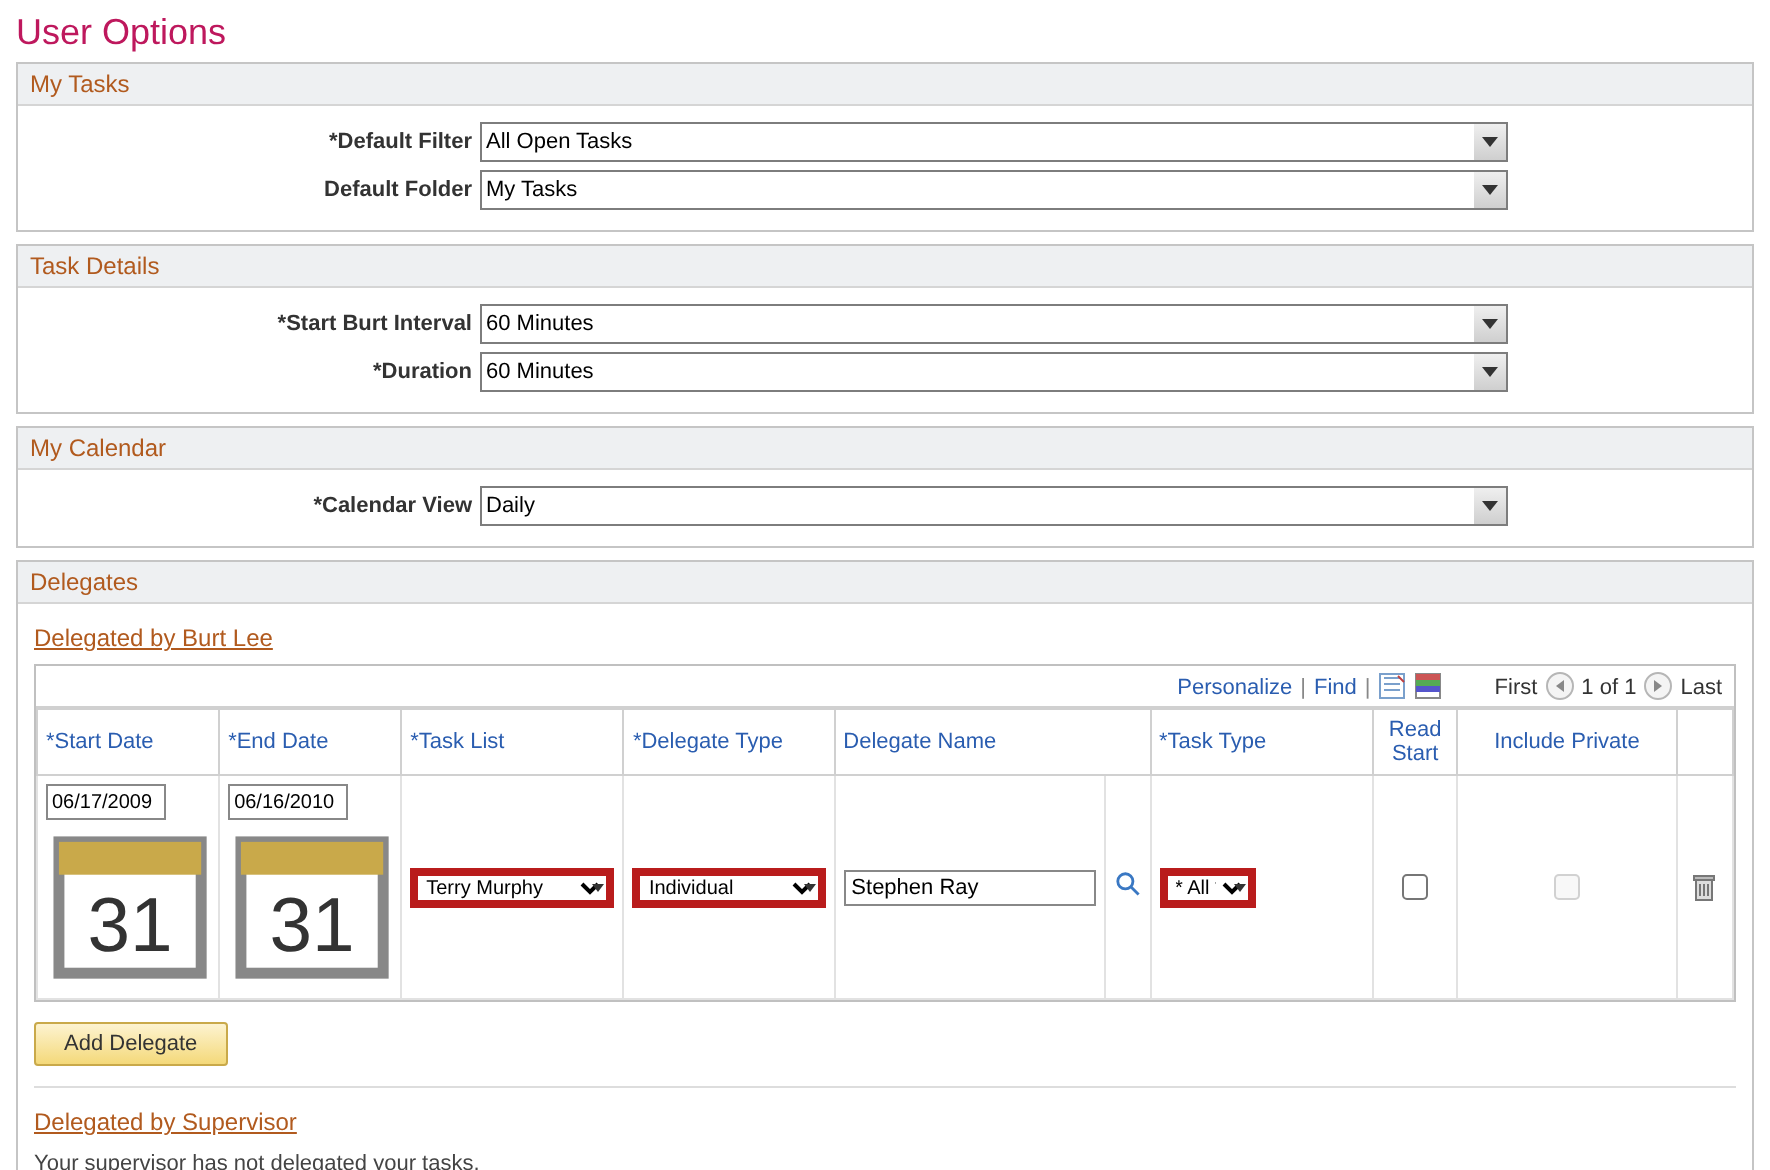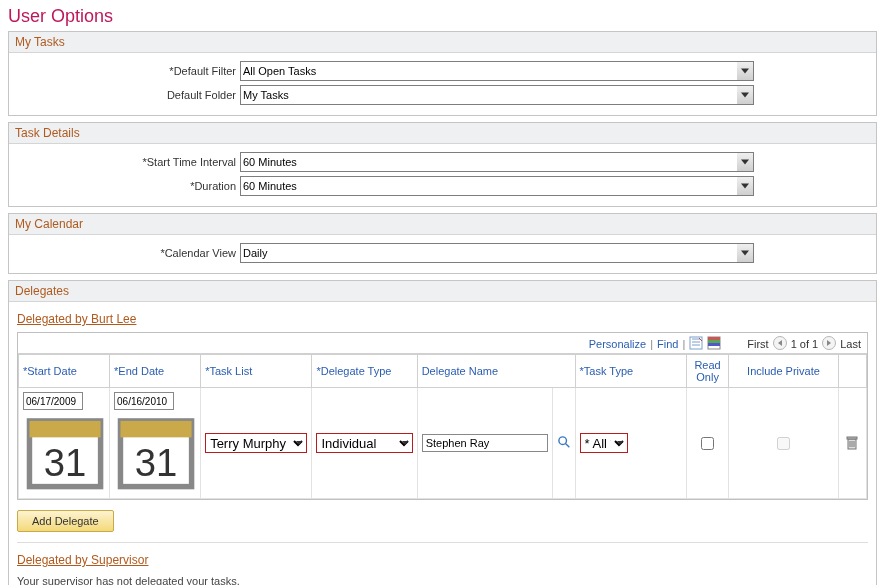--- a/index.html
+++ b/index.html
@@ -37,21 +37,21 @@
     align-items: center;
     margin: 4px 0;
   }
   .form-label {
     width: 225px;
     text-align: right;
     padding-right: 4px;
     color: #333;
     font-size: 11px;
   }
-  .form-label .req { font-weight: normal; }
+  .form-label .req { font-weight: bold; }
   .form-select {
     flex: 1;
     max-width: 514px;
     height: 20px;
     border: 1px solid #7d7d7d;
     background: #fff;
     font-size: 11px;
     padding: 1px 2px;
     appearance: none;
     -webkit-appearance: none;
@@ -133,22 +133,22 @@
   .date-input {
     width: 60px;
     height: 18px;
     font-size: 10px;
     border: 1px solid #888;
     padding: 1px 2px;
   }
   .cal-icon { width:15px; height:15px; vertical-align:middle; margin-left:1px; cursor:pointer; }
   .small-select {
     height: 20px;
-    font-size: 13px;
-    border: 1px solid #b91c1c;
+    font-size: 10px;
+    border: 4px solid #b91c1c;
     background:#fff;
     width: 100%;
   }
   .small-select-wrap { position:relative; display:inline-block; width:100%; }
   .small-select-wrap::after{
     content:""; position:absolute; right:5px; top:50%;
     width:0;height:0;
     border-left:3px solid transparent; border-right:3px solid transparent;
     border-top:4px solid #333; transform:translateY(-50%); pointer-events:none;
   }
@@ -211,21 +211,21 @@
         </select>
       </div>
     </div>
   </div>
 </div>
 
 <div class="section">
   <div class="section-header">Task Details</div>
   <div class="section-body">
     <div class="form-row">
-      <div class="form-label"><span class="req">*Start Time Interval</span></div>
+      <div class="form-label"><span class="req">*Start Burt Interval</span></div>
       <div class="select-wrap">
         <select class="form-select">
           <option>60 Minutes</option>
         </select>
       </div>
     </div>
     <div class="form-row">
       <div class="form-label"><span class="req">*Duration</span></div>
       <div class="select-wrap">
         <select class="form-select">
@@ -297,21 +297,21 @@
             <col class="col-del">
         </colgroup>
         <thead>
           <tr>
             <th><span>*Start Date</span></th>
             <th><span>*End Date</span></th>
             <th><span>*Task List</span></th>
             <th><span>*Delegate Type</span></th>
             <th colspan="2"><span>Delegate Name</span></th>
             <th><span>*Task Type</span></th>
-            <th style="text-align:center"><span>Read Only</span></th>
+            <th style="text-align:center"><span>Read Start</span></th>
             <th style="text-align:center"><span>Include Private</span></th>
             <th></th>
           </tr>
         </thead>
         <tbody>
           <tr>
             <td>
               <input class="date-input" value="06/17/2009" style="">
               <span class="cal-icon">
                 <svg viewBox="0 0 15 15">

